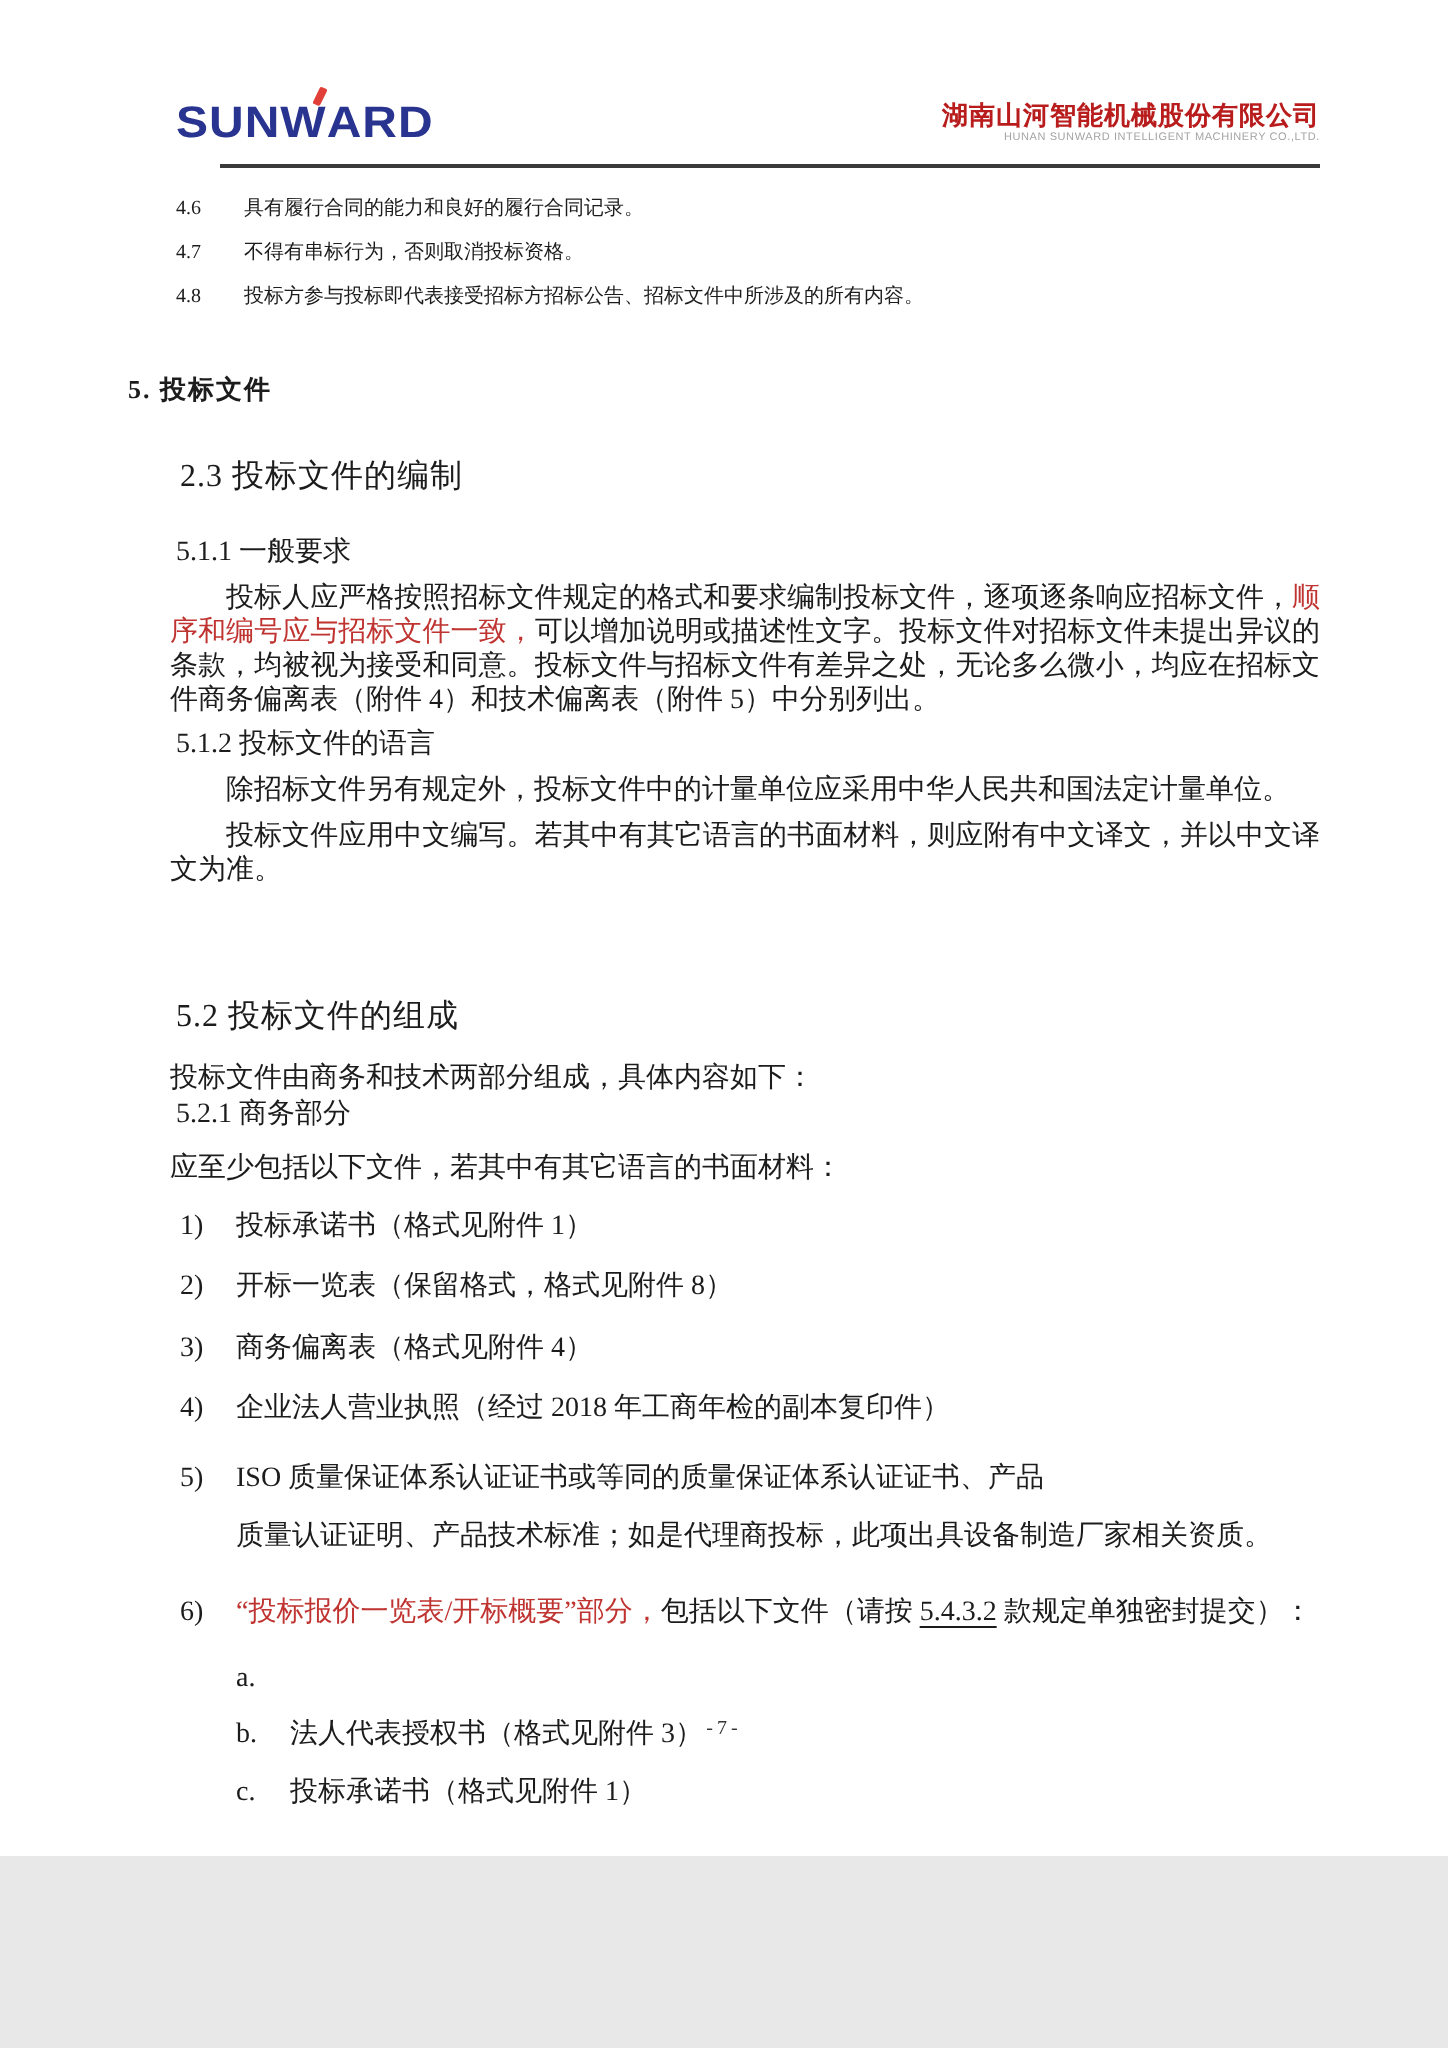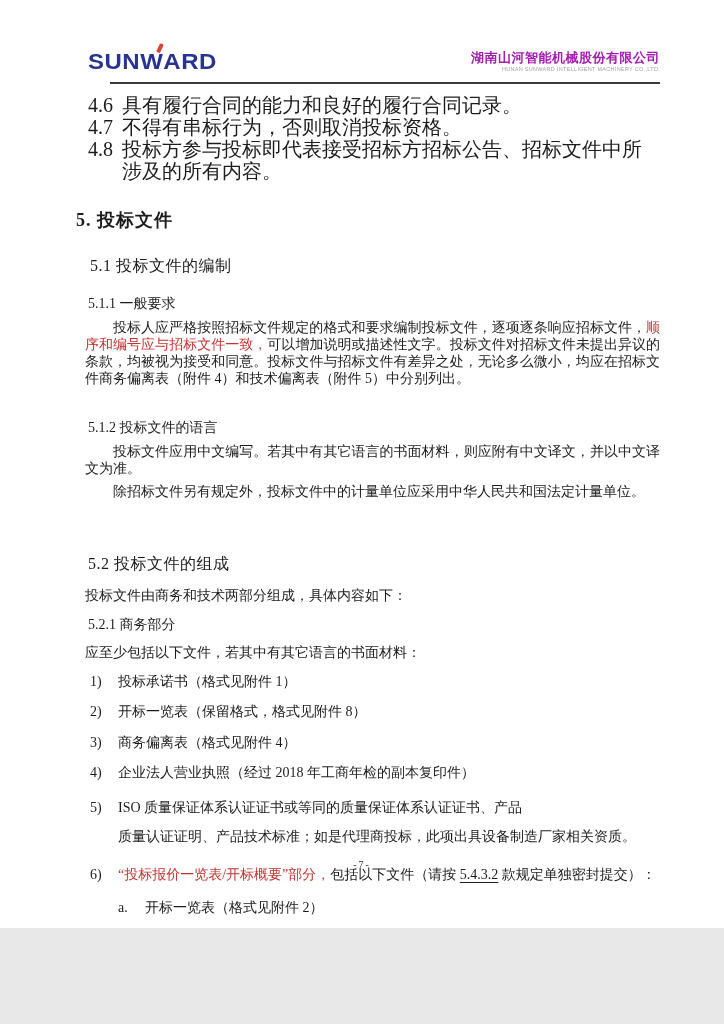--- a/index.html
+++ b/index.html
@@ -34,44 +34,44 @@
     width:4px;height:10px;
     background:#e04038;
     transform:rotate(24deg);
     border-radius:1px;
   }
   .company{text-align:right;margin-top:2px;}
   .company .cn{
     font-family:"Liberation Sans","DejaVu Sans",sans-serif;
     font-weight:bold;
     font-size:13px;
-    color:#a21caf;
+    color:#b91c1c;
     letter-spacing:.5px;
     line-height:15px;
   }
   .company .en{
     font-family:"Liberation Sans","DejaVu Sans",sans-serif;
     font-size:5.5px;
     color:#a3a3a3;
     letter-spacing:.3px;
     line-height:8px;
   }
   .hdr-rule{
     margin-left:46px;
     height:2px;
     background:#3a3a3a;
     margin-top:4px;
   }
   
-  .intro-items{margin:10px 0 0 24px;font-size:20px;line-height:22px;}
+  .intro-items{margin:10px 0 0 24px;font-size:10px;line-height:22px;}
   .intro-items .row{display:flex;}
   .intro-items .num{width:34px;flex:none;font-family:"Liberation Serif",serif;}
   .h1{
-    margin:26px 0 0 12px;
-    font-size:18px;
+    margin:26px 0 0 0;
+    font-size:13px;
     font-weight:bold;
     letter-spacing:1px;
   }
   .h2{
     margin:24px 0 0 26px;
     font-size:16px;
     font-weight:normal;
     letter-spacing:.5px;
   }
   .h3{
@@ -132,34 +132,34 @@
       <span class="num">4.7</span>
       <span>不得有串标行为，否则取消投标资格。</span>
     </div>
     <div class="row">
       <span class="num">4.8</span>
       <span>投标方参与投标即代表接受招标方招标公告、招标文件中所涉及的所有内容。</span>
     </div>
   </div>
 
   <div class="h1">5.  投标文件</div>
-  <div class="h2">5.1 投标文件的编制</div>
+  <div class="h2">2.3 投标文件的编制</div>
   <div class="h3">5.1.1 一般要求</div>
 
   <div class="para"><span>投标人应严格按照招标文件规定的格式和要求编制投标文件，逐项逐条响应招标文件，</span><span class="red">顺序和编号应与招标文件一致，</span><span>可以增加说明或描述性文字。投标文件对招标文件未提出异议的条款，均被视为接受和同意。投标文件与招标文件有差异之处，无论多么微小，均应在招标文件商务偏离表（附件 4）和技术偏离表（附件 5）中分别列出。</span></div>
 
-  <div class="h3" style="margin-top:32px">5.1.2 投标文件的语言</div>
+  <div class="h3" style="margin-top:4px">5.1.2 投标文件的语言</div>
+  <div class="para">除招标文件另有规定外，投标文件中的计量单位应采用中华人民共和国法定计量单位。</div>
   <div class="para">投标文件应用中文编写。若其中有其它语言的书面材料，则应附有中文译文，并以中文译文为准。</div>
-  <div class="para">除招标文件另有规定外，投标文件中的计量单位应采用中华人民共和国法定计量单位。</div>
 
   <div class="gap-lg"></div>
 
   <div class="h2" style="margin-left:24px">5.2 投标文件的组成</div>
   <div class="para noindent" style="margin-top:12px">投标文件由商务和技术两部分组成，具体内容如下：</div>
-  <div class="h3" style="margin-top:12px">5.2.1  商务部分</div>
+  <div class="h3" style="margin-top:0">5.2.1  商务部分</div>
   <div class="para noindent" style="margin-top:10px">应至少包括以下文件，若其中有其它语言的书面材料：</div>
 
   <div class="blist">
     <div class="item">
       <span class="marker">1)</span>
       <span class="itext">投标承诺书（格式见附件 1）</span>
     </div>
     <div class="item">
       <span class="marker">2)</span>
       <span class="itext">开标一览表（保留格式，格式见附件 8）</span>
@@ -178,21 +178,20 @@
     </div>
     <div class="item tall">
       <span class="marker" style="line-height:29px">6)</span>
       <span class="itext"><span class="red">“投标报价一览表/开标概要”部分，</span><span>包括以下文件（请按 </span><span class="ref-link">5.4.3.2</span><span> 款规定单独密封提交）：</span></span>
     </div>
   </div>
 
   <div class="sublist">
     <div class="item">
       <span class="marker">a.</span>
-      <span>开标一览表（格式见附件 2）</span>
     </div>
     <div class="item">
       <span class="marker">b.</span>
       <span>法人代表授权书（格式见附件 3）</span>
     </div>
     <div class="item">
       <span class="marker">c.</span>
       <span>投标承诺书（格式见附件 1）</span>
     </div>
   </div>

